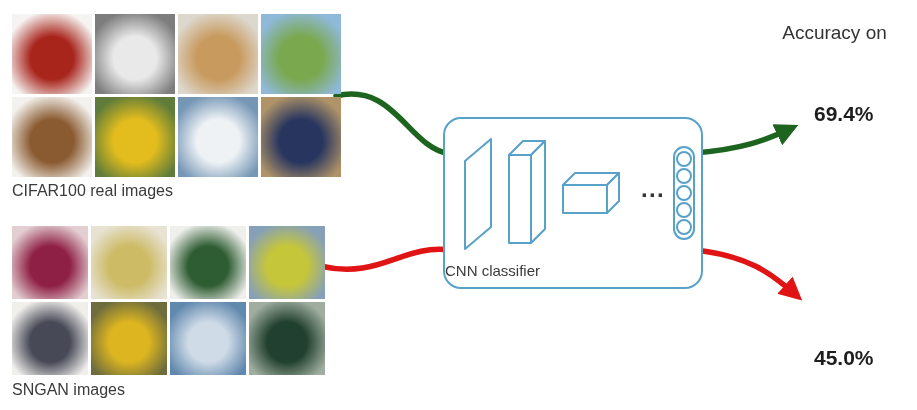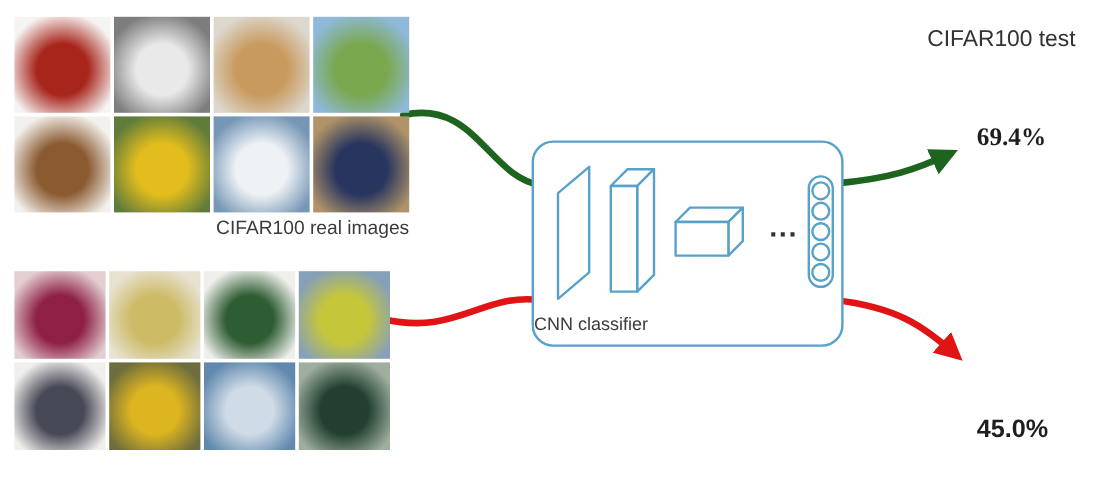--- a/index.html
+++ b/index.html
@@ -5,39 +5,39 @@
   html,body { margin:0; padding:0; background:#ffffff; }
   body { width:917px; height:410px; font-family:"Liberation Sans", sans-serif; }
   .canvas { position:relative; width:917px; height:410px; overflow:hidden; background:#fff; }
 
   
   .grid { position:absolute; display:grid; gap:3px; z-index:2; }
   #real-grid  { left:12px; top:14px;  grid-template-columns:repeat(4,80px); grid-auto-rows:80px; }
   #sngan-grid { left:12px; top:226px; grid-template-columns:repeat(4,76px); grid-auto-rows:73px; }
   .tile { width:100%; height:100%; }
 
-  .grid-label { position:absolute; text-align:right; font-size:16px; color:#3b3b3b; z-index:3; }
+  .grid-label { position:absolute; text-align:left; font-size:16px; color:#3b3b3b; z-index:3; }
   #real-label  { left:12px; top:182px; width:329px; }
   #sngan-label { left:12px; top:381px; width:313px; }
 
   
   #arrows { position:absolute; left:0; top:0; z-index:1; }
 
   
   .cnn-box { position:absolute; left:443px; top:117px; width:256px; height:168px;
              background:#ffffff; border:2px solid var(--blue); border-radius:18px; z-index:2; }
   .cnn-box svg { position:absolute; left:0; top:0; }
   .cnn-label { position:absolute; left:0; bottom:8px; width:100%; text-align:left;
                font-size:15px; color:#3b3b3b; }
 
   
   .accuracy-heading { position:absolute; left:752px; top:20px; width:165px; text-align:center;
                       font-size:19px; line-height:26px; color:#333; z-index:3; }
   .pct { position:absolute; font-size:21px; font-weight:bold; color:#1e1e1e; z-index:3; }
-  #pct-real  { left:814px; top:102px;font-family:Liberation Serif, serif; }
+  #pct-real  { left:814px; top:102px; }
   #pct-sngan { left:814px; top:313px;margin-top:33px; }
 </style>
 </head>
 <body>
 
 <div class="canvas">
 
   <svg id="arrows" width="917" height="410" viewBox="0 0 917 410">
     <defs>
       <marker id="arrow-green" viewBox="0 0 10 10" refX="7" refY="5" markerWidth="4.2" markerHeight="4.2" orient="auto-start-reverse">
@@ -68,20 +68,21 @@
   <div id="sngan-grid" class="grid">
       <div class="tile" style="background: radial-gradient(circle at 50% 55%, rgb(142, 31, 69) 0%, rgb(142, 31, 69) 36%, rgb(227, 207, 210) 80%);"></div>
       <div class="tile" style="background: radial-gradient(circle at 50% 55%, rgb(205, 187, 102) 0%, rgb(205, 187, 102) 36%, rgb(231, 226, 210) 80%);"></div>
       <div class="tile" style="background: radial-gradient(circle at 50% 55%, rgb(47, 93, 51) 0%, rgb(47, 93, 51) 36%, rgb(239, 239, 236) 80%);"></div>
       <div class="tile" style="background: radial-gradient(circle at 50% 55%, rgb(198, 198, 58) 0%, rgb(198, 198, 58) 36%, rgb(134, 160, 184) 80%);"></div>
       <div class="tile" style="background: radial-gradient(circle at 50% 55%, rgb(71, 73, 86) 0%, rgb(71, 73, 86) 36%, rgb(240, 239, 236) 80%);"></div>
       <div class="tile" style="background: radial-gradient(circle at 50% 55%, rgb(221, 181, 32) 0%, rgb(221, 181, 32) 36%, rgb(109, 109, 61) 80%);"></div>
       <div class="tile" style="background: radial-gradient(circle at 50% 55%, rgb(207, 219, 230) 0%, rgb(207, 219, 230) 36%, rgb(97, 137, 174) 80%);"></div>
       <div class="tile" style="background: radial-gradient(circle at 50% 55%, rgb(34, 64, 47) 0%, rgb(34, 64, 47) 36%, rgb(159, 174, 159) 80%);"></div>
     </div>
+  <div id="sngan-label" class="grid-label">SNGAN images</div>
 
   <div class="cnn-box">
     <svg width="256" height="168" viewBox="0 0 256 168">
 
       <polygon points="20,42 46,20 46,108 20,130" fill="#ffffff" style="stroke:var(--blue)" stroke-width="2" stroke-linejoin="round"></polygon>
 
       <g fill="#ffffff" style="stroke:var(--blue)" stroke-width="2" stroke-linejoin="round">
         <polygon points="64,36 78,22 100,22 86,36"></polygon>
         <polygon points="86,36 100,22 100,110 86,124"></polygon>
         <rect x="64" y="36" width="22" height="88"></rect>
@@ -101,18 +102,18 @@
         <circle cx="239" cy="57" r="7"></circle>
         <circle cx="239" cy="74" r="7"></circle>
         <circle cx="239" cy="91" r="7"></circle>
         <circle cx="239" cy="108" r="7"></circle>
       </g>
     </svg>
     <div class="cnn-label">CNN classifier</div>
   </div>
 
   <div class="accuracy-heading">
-    <div>CIFAR100 test</div>
+    <div>Accuracy on</div>
   </div>
   <div id="pct-real" class="pct">69.4%</div>
   <div id="pct-sngan" class="pct">45.0%</div>
 
 </div>
 
 </body></html>

